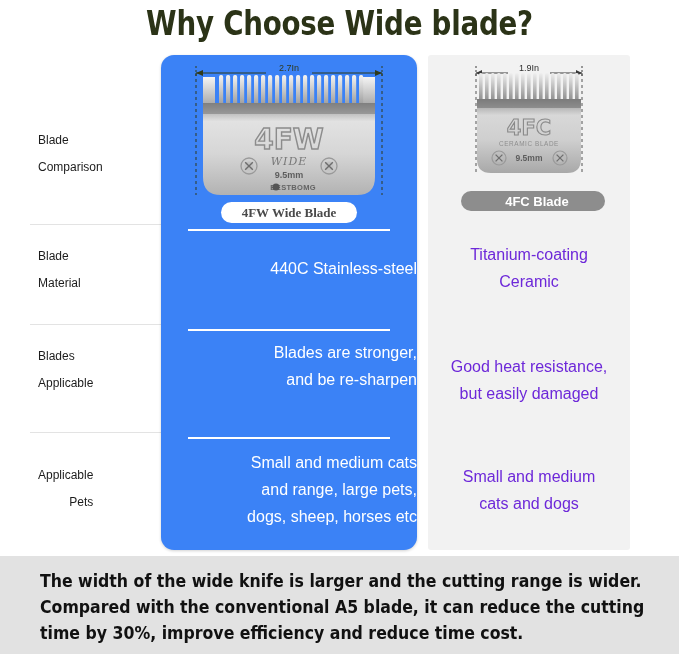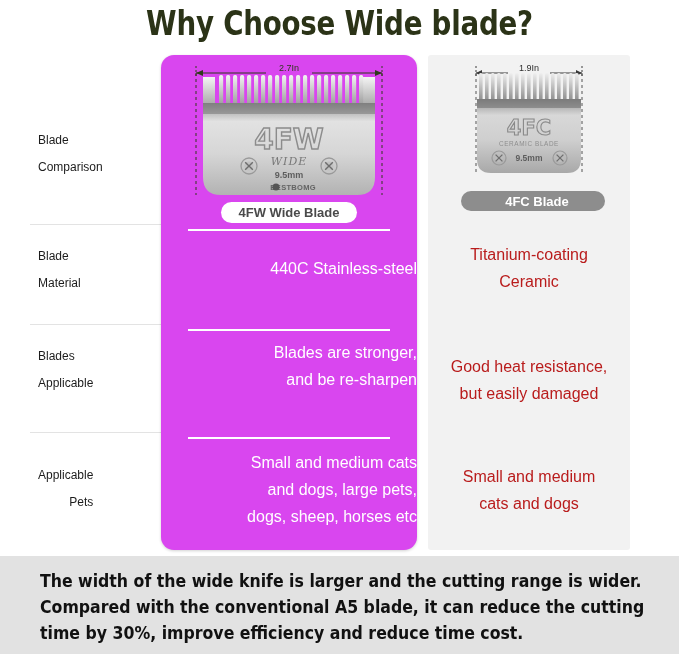--- a/index.html
+++ b/index.html
@@ -43,21 +43,21 @@
   
   .sep{
     position:absolute;height:1px;background:#e3e3e3;
   }
   .sep.left{left:30px;width:131px;}
   .sep.right{left:428px;width:202px;}
 
   
   .greencard{
     position:absolute;left:161px;top:5px;width:256px;height:495px;
-    background:#d946ef;
+    background:#3b82f6;
     border-radius:13px;
     box-shadow:0 1px 3px rgba(0,0,0,0.18);
     overflow:hidden;
   }
   .greencard .wsep{
     position:absolute;left:27px;width:202px;height:2px;background:#ffffff;
   }
 
   
   .graycard{
@@ -87,21 +87,21 @@
   .pill-white{background:#ffffff;color:#4a4a4a;}
   .pill-gray{background:#8d8d8d;color:#ffffff;}
 
   
   .cell{
     position:absolute;text-align:center;
     font-size:16px;line-height:27px;
     font-family:"Liberation Sans", sans-serif;
   }
   .cell.green{color:#ffffff;text-align:right;}
-  .cell.gray{color:#b91c1c;}
+  .cell.gray{color:#6d28d9;}
   .cell div{display:block;}
 
   
   .caption{
     position:absolute;left:0;top:556px;width:679px;height:98px;
     background:#e2e2e2;
   }
   .captext{
     position:absolute;left:40px;top:12px;width:625px;
     font-family:"DejaVu Sans", sans-serif;
@@ -317,38 +317,38 @@
           <circle cx="55" cy="93" r="4.6" fill="#c2c2c2"></circle>
           <path d="M51.2,89.2 L58.8,96.8 M58.8,89.2 L51.2,96.8" stroke="#6d6d6d" stroke-width="1.4"></path>
         </g>
         <g>
           <circle cx="135" cy="93" r="8" fill="none" stroke="#9a9a9a" stroke-width="1.3"></circle>
           <circle cx="135" cy="93" r="4.6" fill="#c2c2c2"></circle>
           <path d="M131.2,89.2 L138.8,96.8 M138.8,89.2 L131.2,96.8" stroke="#6d6d6d" stroke-width="1.4"></path>
         </g>
       </svg>
 
-      <div class="labelpill pill-white" style="left:60px;top:147px;width:136px;height:21px;">4FW Wide Blade</div>
+      <div class="labelpill pill-white" style="left:60px;top:147px;width:136px;height:21px;font-family:Liberation Serif, serif;">4FW Wide Blade</div>
 
       <div class="wsep" style="top:174px;"></div>
       <div class="wsep" style="top:274px;"></div>
       <div class="wsep" style="top:382px;"></div>
 
       <div class="cell green" style="left:0;top:200px;width:256px;">
         <div>440C Stainless-steel</div>
       </div>
 
       <div class="cell green" style="left:0;top:284px;width:256px;">
         <div>Blades are stronger,</div>
         <div>and be re-sharpen</div>
       </div>
 
       <div class="cell green" style="left:0;top:394px;width:256px;">
         <div>Small and medium cats</div>
-        <div>and dogs, large pets,</div>
+        <div>and range, large pets,</div>
         <div>dogs, sheep, horses etc</div>
       </div>
     </div>
 
   </div>
 
   <div class="caption">
     <div class="captext">
       <div>The width of the wide knife is larger and the cutting range is wider.</div>
       <div>Compared with the conventional A5 blade, it can reduce the cutting</div>

